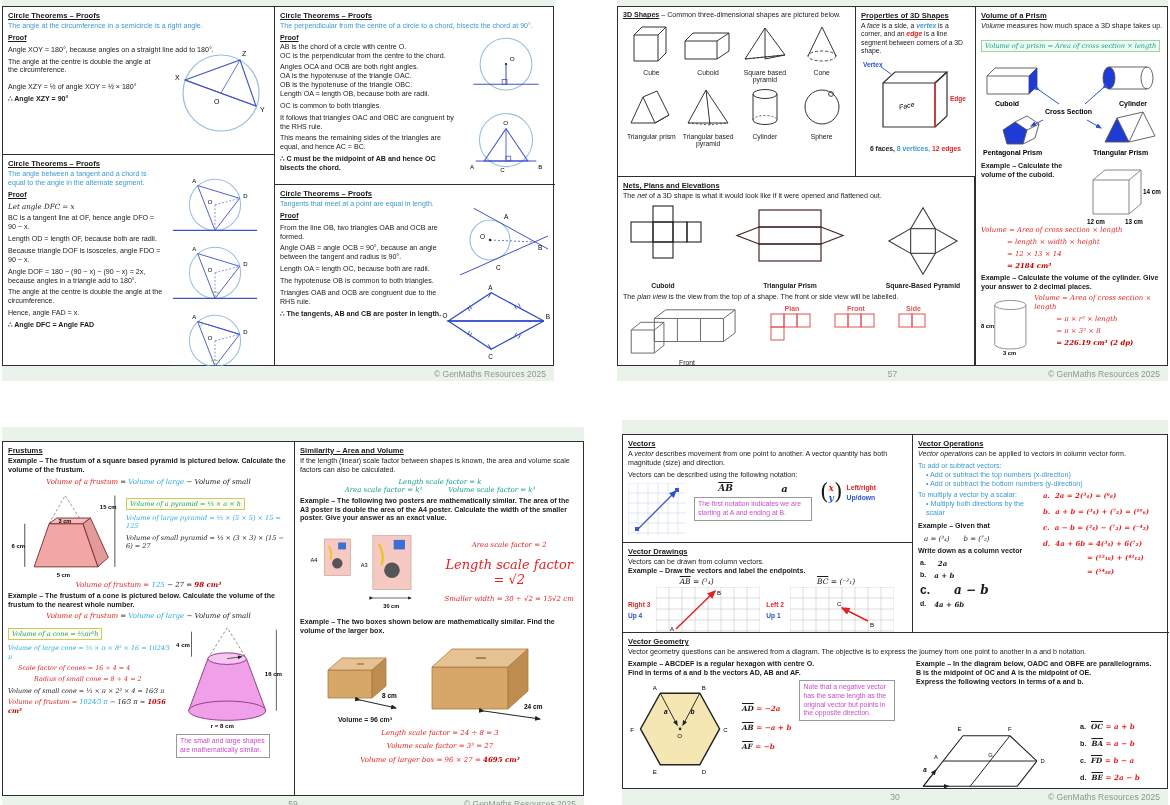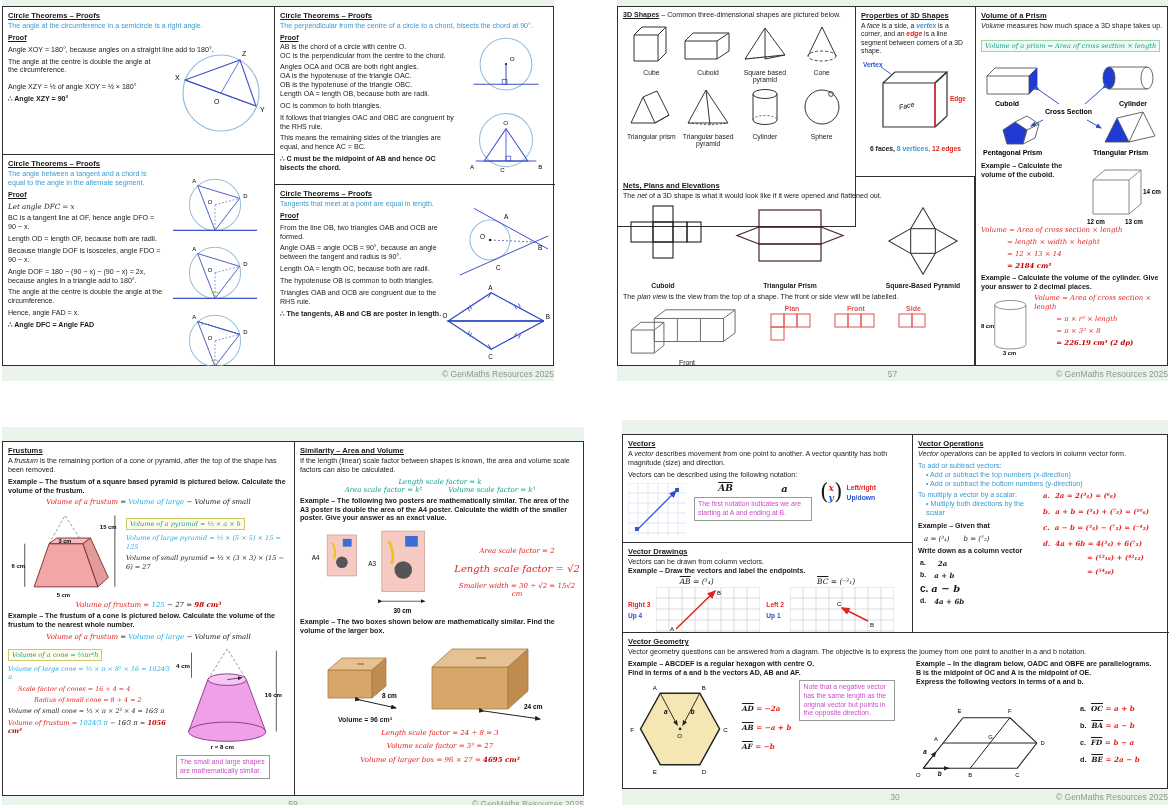--- a/index.html
+++ b/index.html
@@ -2,21 +2,21 @@
 <html><head>
 <meta charset="utf-8">
 <style>
   html,body{margin:0;padding:0;background:#fff}
   .canvas{position:relative;width:1170px;height:805px;background:#fff;font-family:"Liberation Sans",sans-serif;color:#1a1a1a;overflow:hidden}
   .page{position:absolute}
   .band{background:#e9f3e9;width:100%}
   .content{position:relative;border:1.2px solid #2f2f2f;background:#fff;box-sizing:border-box}
   .foot{background:#e9f3e9;color:#8d978d;font-size:8.5px;position:relative;display:flex;align-items:center}
   .foot .num{position:absolute;left:0;right:0;text-align:center}
-  .foot .cr{margin-left:auto;padding-right:0;position:relative}
+  .foot .cr{margin-left:auto;padding-right:8px;position:relative}
   .sec{position:absolute;box-sizing:border-box;padding:4px 5px;overflow:hidden}
   .ttl{font-weight:bold;text-decoration:underline;font-size:7.6px;margin-bottom:2px}
   .t{font-size:7.1px;line-height:1.25;margin-bottom:3px}
   .tt{font-size:7.1px;line-height:1.25}
   .blue{color:#3a9ad2}.cyan{color:#29abe2}.red{color:#e52222}.dred{color:#c00000;font-weight:bold}
   .mag{color:#ca4bca}.teal{color:#13a08f;font-style:italic}.bluedk{color:#2a52cc}
   .math{font-family:"DejaVu Serif",serif;font-style:italic}
   .u{text-decoration:underline}.b{font-weight:bold}.it{font-style:italic}.ctr{text-align:center}
   .vec{text-decoration:overline;font-family:"DejaVu Serif",serif;font-style:italic}
   .fbox{border:1px solid #9fd4a8;background:#effaf1;display:inline-block;padding:1px 3px}
@@ -218,21 +218,21 @@
  </div>
  <div class="foot" style="height:15px">
    <span class="cr">© GenMaths Resources 2025</span>
  </div>
 </div>
 
 <div class="page" style="left:617px;top:0;width:551px">
  <div class="band" style="height:6px"></div>
  <div class="content" style="height:360px">
 
-  <div class="sec" style="left:0;top:0;width:238px;height:220px;border-right:1.2px solid #2f2f2f;border-bottom:1.2px solid #2f2f2f">
+  <div class="sec" style="left:0;top:0;width:238px;height:170px;border-right:1.2px solid #2f2f2f;border-bottom:1.2px solid #2f2f2f">
     <div class="t"><span class="b u">3D Shapes</span><span> – Common three-dimensional shapes are pictured below.</span></div>
     <div style="display:grid;grid-template-columns:repeat(4,1fr);row-gap:2px">
       <div class="ctr">
         <svg width="50" height="42" viewBox="0 0 50 42">
                 <path d="M8 12 L32 12 L32 38 L8 38 Z M8 12 L16 4 L40 4 L32 12 M40 4 L40 30 L32 38" fill="none" stroke="#333" stroke-width="1"></path>
               </svg>
         <div style="font-size:6.8px">Cube</div>
       </div>
       <div class="ctr">
         <svg width="54" height="42" viewBox="0 0 54 42">
@@ -434,21 +434,20 @@
    <span class="cr">© GenMaths Resources 2025</span>
  </div>
 </div>
 
 <div class="page" style="left:2px;top:427px;width:582px">
  <div class="band" style="height:14px"></div>
  <div class="content" style="height:355px">
 
   <div class="sec" style="left:0;top:0;width:292px;height:355px;border-right:1.2px solid #2f2f2f">
     <div class="ttl">Frustums</div>
-    <div class="t"><span>A </span><span class="it">frustum</span><span> is the remaining portion of a cone or pyramid, after the top of the shape has been removed.</span></div>
     <div class="t b">Example – The frustum of a square based pyramid is pictured below. Calculate the volume of the frustum.</div>
     <div class="ctr math" style="font-size:7px;margin-bottom:2px"><span class="red">Volume of a frustum</span><span> = </span><span class="cyan">Volume of large</span><span> − Volume of small</span></div>
     <div class="row">
       <svg width="118" height="92" viewBox="0 0 118 98">
         <path d="M40 38 L57 8 L76 38" fill="none" stroke="#888" stroke-width="0.9" stroke-dasharray="3 2"></path>
         <path d="M24 84 L92 84 L76 38 L40 38 Z" fill="#f2a6a6" stroke="#7a3030" stroke-width="1"></path>
         <path d="M40 38 L48 32 L84 32 L76 38 Z" fill="#f6bcbc" stroke="#7a3030" stroke-width="1"></path>
         <path d="M92 84 L103 74 L84 32 L76 38 Z" fill="#e39a9a" stroke="#7a3030" stroke-width="1"></path>
         <line x1="14" y1="38" x2="14" y2="84" stroke="#333" stroke-width="0.9"></line>
         <line x1="110" y1="8" x2="110" y2="84" stroke="#333" stroke-width="0.9"></line>
@@ -509,21 +508,21 @@
         <text x="70" y="40" font-size="6.5">A3</text>
         <rect x="84" y="4" width="44" height="62" fill="#f6cac2" stroke="#caa197" stroke-width="0.8"></rect>
         <rect x="108" y="9" width="13" height="11" fill="#3b6fd4"></rect>
         <path d="M91 14 q7 12 3 24" fill="none" stroke="#e8c51e" stroke-width="2.6"></path>
         <circle cx="106" cy="44" r="9" fill="#555"></circle>
         <line x1="84" y1="76" x2="128" y2="76" stroke="#333" stroke-width="0.8" marker-start="url(#arK)" marker-end="url(#arK)"></line>
         <text x="96" y="88" font-size="6.5" font-weight="bold">30 cm</text>
       </svg>
       <div class="stack" style="gap:8px;margin-left:10px">
         <div class="red math ctr" style="font-size:7px">Area scale factor = 2</div>
-        <div class="red math ctr" style="font-size:10px">Length scale factor = √2</div>
+        <div class="red math ctr" style="font-size:13px">Length scale factor = √2</div>
         <div class="red math ctr" style="font-size:7px">Smaller width = 30 ÷ √2 = 15√2 cm</div>
       </div>
     </div>
     <div class="t b">Example – The two boxes shown below are mathematically similar. Find the volume of the larger box.</div>
     <div class="row" style="align-items:flex-end;gap:14px;margin-left:20px">
       <div class="ctr">
         <svg width="90" height="62" viewBox="0 0 90 62">
           <path d="M8 20 L52 20 L52 48 L8 48 Z" fill="#d7a769" stroke="#a87b43" stroke-width="0.8"></path>
           <path d="M8 20 L22 8 L66 8 L52 20 Z" fill="#e6c193" stroke="#a87b43" stroke-width="0.8"></path>
           <path d="M52 20 L66 8 L66 36 L52 48 Z" fill="#bd8c4e" stroke="#a87b43" stroke-width="0.8"></path>
@@ -639,21 +638,21 @@
         </div>
         <div class="tt b">Write down as a column vector</div>
         <div class="row math" style="font-size:7px;gap:12px;margin:3px 0 0 2px">
                 <span class="b" style="font-family:'Liberation Sans',sans-serif;font-style:normal">a.</span>
                 <span class="b">2a</span>
               </div>
         <div class="row math" style="font-size:7px;gap:8px;margin:3px 0 0 2px">
                 <span class="b" style="font-family:'Liberation Sans',sans-serif;font-style:normal">b.</span>
                 <span class="b">a + b</span>
               </div>
-        <div class="row math" style="font-size:10px;gap:3px;margin:3px 0 0 2px">
+        <div class="row math" style="font-size:12px;gap:24px;margin:3px 0 0 2px">
                 <span class="b" style="font-family:'Liberation Sans',sans-serif;font-style:normal">c.</span>
                 <span class="b">a − b</span>
               </div>
         <div class="row math" style="font-size:7px;gap:8px;margin:3px 0 0 2px">
                 <span class="b" style="font-family:'Liberation Sans',sans-serif;font-style:normal">d.</span>
                 <span class="b">4a + 6b</span>
               </div>
       </div>
       <div style="width:124px">
         <div class="row red math b" style="font-size:7px;gap:5px;margin-bottom:7px">
@@ -705,21 +704,21 @@
             <div class="math b" style="font-size:7.2px"><span class="vec">AD</span><span class="red"> = −2a</span></div>
             <div class="math b" style="font-size:7.2px"><span class="vec">AB</span><span class="red"> = −a + b</span></div>
             <div class="math b" style="font-size:7.2px"><span class="vec">AF</span><span class="red"> = −b</span></div>
           </div>
           <div class="notebox mag" style="width:88px;align-self:flex-start">Note that a negative vector has the same length as the original vector but points in the opposite direction.</div>
         </div>
       </div>
       <div style="width:248px">
         <div class="tt b">Example – In the diagram below, OADC and OBFE are parallelograms.</div>
         <div class="tt b">B is the midpoint of OC and A is the midpoint of OE.</div>
-        <div class="tt b" style="margin-bottom:2px">Express the following vectors in terms of a and b.</div>
+        <div class="tt b" style="margin-bottom:20px">Express the following vectors in terms of a and b.</div>
         <div class="row" style="gap:6px">
           <svg width="158" height="92" viewBox="0 0 175 100">
             <path d="M8 88 L52 32 L104 32 L134 60 L112 88 Z" fill="none" stroke="#222" stroke-width="0"></path>
             <path d="M8 88 L52 32 L104 32 L134 60 L112 88 Z" fill="none" stroke="none"></path>
             <path d="M8 88 L52 32 M52 32 L104 32 M104 32 L134 60 M134 60 L112 88 M112 88 L8 88" fill="none" stroke="#222" stroke-width="1.2"></path>
             <line x1="30" y1="60" x2="134" y2="60" stroke="#222" stroke-width="1.1"></line>
             <line x1="60" y1="88" x2="104" y2="32" stroke="#222" stroke-width="1.1"></line>
             <line x1="8" y1="88" x2="22" y2="70" stroke="#222" stroke-width="1.1" marker-end="url(#arK)"></line>
             <line x1="8" y1="88" x2="36" y2="88" stroke="#222" stroke-width="1.1" marker-end="url(#arK)"></line>
             <text x="46" y="27" font-size="6.5">E</text>

